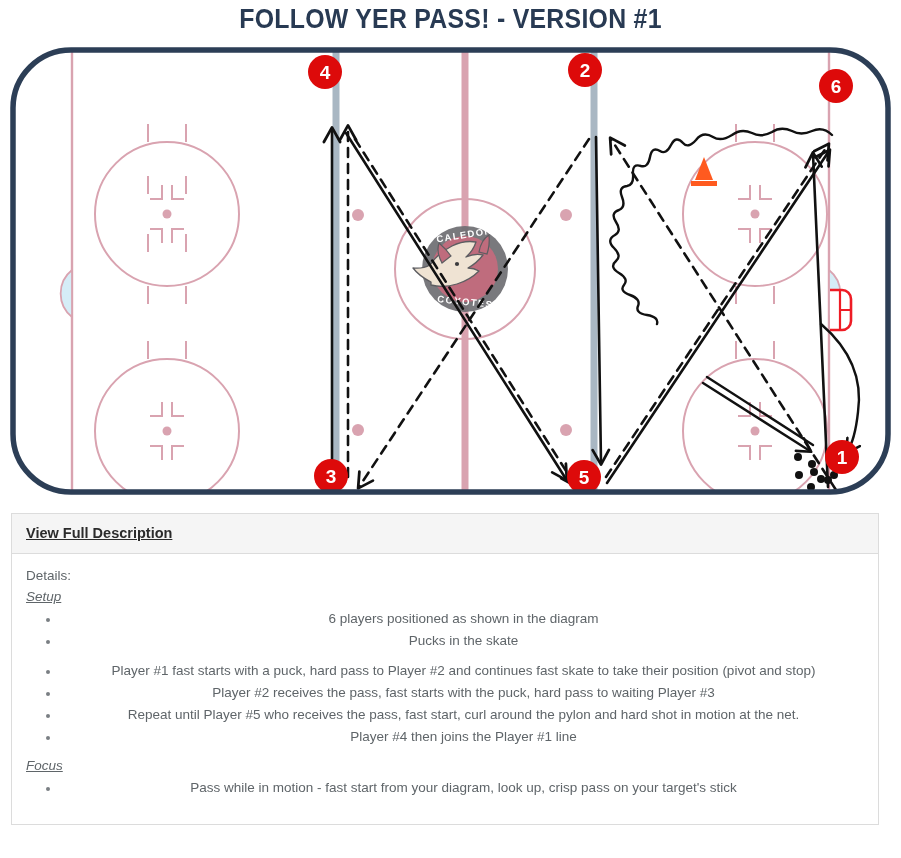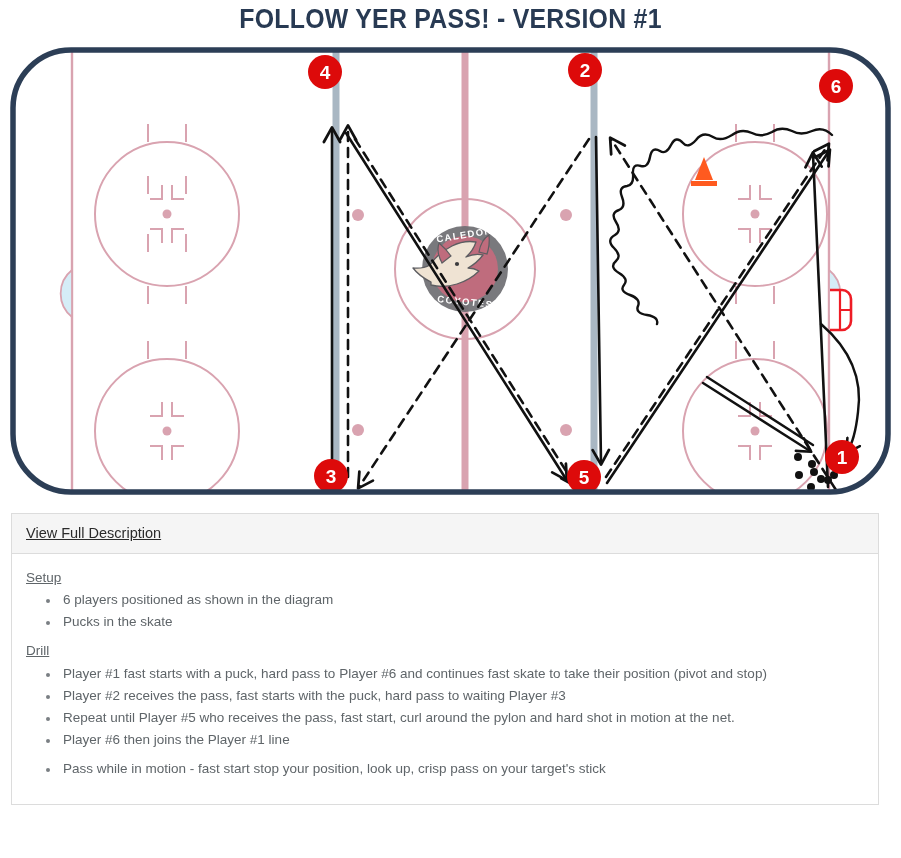--- a/index.html
+++ b/index.html
@@ -36,38 +36,40 @@
     border:1px solid #dcdcdc;
     background:#ffffff;
     box-sizing:border-box;
   }
   .panel-head{
     background:#f5f5f5;
     border-bottom:1px solid #dcdcdc;
     padding:10px 14px 11px 14px;
   }
   .panel-head .lnk{
-    font-size:14.5px;font-weight:normal;color:#2b2b2b;
+    font-size:14.5px;font-weight:bold;color:#2b2b2b;
     text-decoration:underline;cursor:pointer;
     font-family:"Liberation Sans",sans-serif;
   }
   .panel-body{
     padding:12px 14px 16px 14px;
     font-size:13.5px;line-height:1.42;color:#5f6569;
   }
   .d-line{margin:0 0 1px 0;}
   .sec-head{
     margin:2px 0 3px 0;
     text-decoration:underline;
     color:#5f6569;
+    font-style:italic;
   }
   ul.blist{
     margin:3px 0 10px 0;
     padding-left:34px;
     list-style:disc;
+    text-align:center;
   }
   ul.blist li{margin:0 0 3px 0;padding-left:3px;}
   ul.blist li::marker{font-size:12px;color:#7a7f83;}
 </style>
 </head>
 <body>
 
 <div class="page">
 
   <div class="title">FOLLOW YER PASS! - VERSION #1</div>
@@ -238,34 +240,35 @@
 
     <rect x="3" y="3" width="875" height="442" rx="58" ry="58" fill="none" stroke="#2c3e56" stroke-width="5.5"></rect>
   </svg>
   </div>
 
   <div class="panel">
     <div class="panel-head">
       <span class="lnk">View Full Description</span>
     </div>
     <div class="panel-body">
+      <div class="d-line">Details:</div>
 
       <div class="sec-head">Setup</div>
       <ul class="blist">
         <li>6 players positioned as shown in the diagram</li>
         <li>Pucks in the skate</li>
       </ul>
 
-      <div class="sec-head">Drill</div>
       <ul class="blist">
-        <li>Player #1 fast starts with a puck, hard pass to Player #6 and continues fast skate to take their position (pivot and stop)</li>
+        <li>Player #1 fast starts with a puck, hard pass to Player #2 and continues fast skate to take their position (pivot and stop)</li>
         <li>Player #2 receives the pass, fast starts with the puck, hard pass to waiting Player #3</li>
         <li>Repeat until Player #5  who receives the pass, fast start, curl around the pylon and hard shot in motion at the net.</li>
-        <li>Player #6 then joins the Player #1 line</li>
+        <li>Player #4 then joins the Player #1 line</li>
       </ul>
 
+      <div class="sec-head">Focus</div>
       <ul class="blist">
-        <li>Pass while in motion - fast start stop your position, look up, crisp pass on your target's stick</li>
+        <li>Pass while in motion - fast start from your diagram, look up, crisp pass on your target's stick</li>
       </ul>
     </div>
   </div>
 
 </div>
 
 </body></html>

